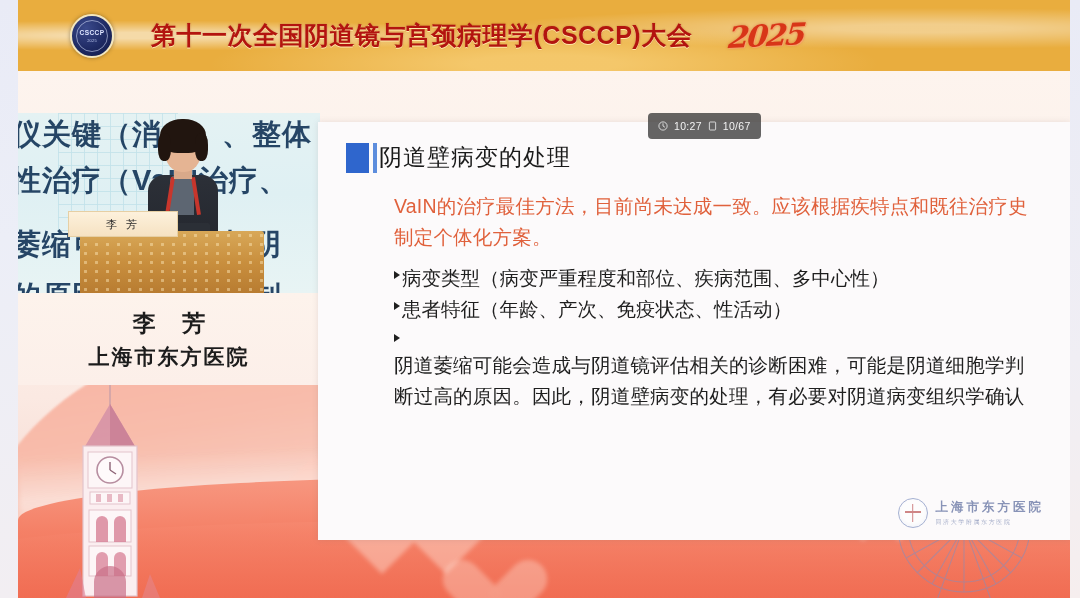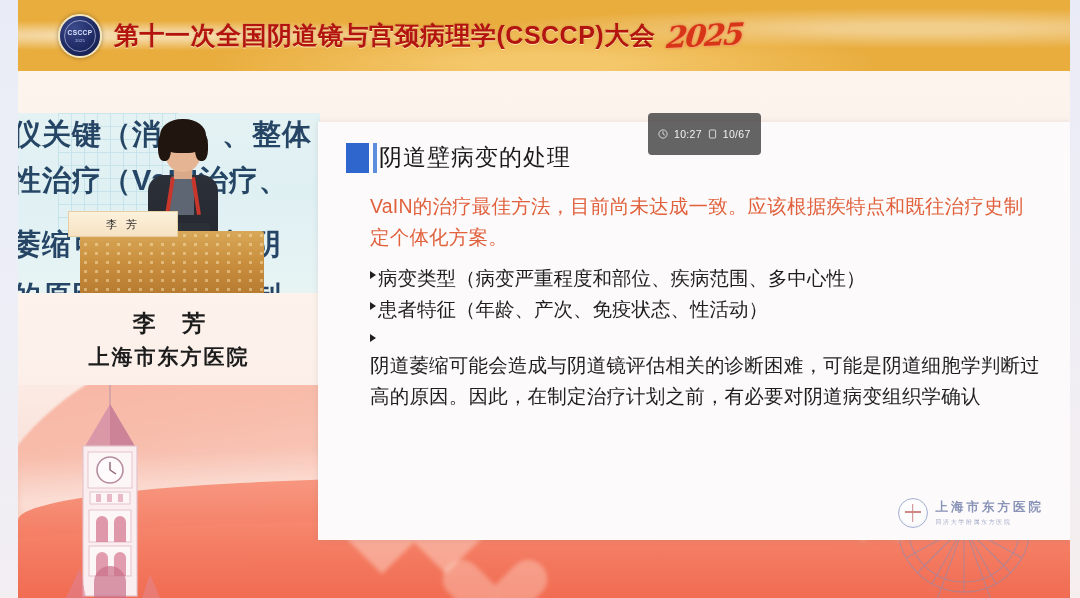--- a/index.html
+++ b/index.html
@@ -29,21 +29,21 @@
       radial-gradient(circle at 92% 62%, rgba(255,243,200,.85) 0 5%, rgba(255,255,255,0) 28%),
       radial-gradient(circle at 99% 15%, rgba(255,250,225,.9) 0 6%, rgba(255,255,255,0) 30%),
       linear-gradient(105deg,#e8a838 0%,#efbe55 14%,#f6d680 28%,#e9ad40 42%,#f3cf76 56%,#eab murky 57%,#e7a733 70%,#f2ca6e 84%,#dd9c2a 100%);
     background-color:#e9ad3e;
     z-index:30;}
   .banner-glow{position:absolute;inset:0;
     background:
       radial-gradient(ellipse at 12% 50%, rgba(255,255,255,.55) 0 6%, rgba(255,255,255,0) 30%),
       radial-gradient(ellipse at 50% 90%, rgba(255,225,150,.5) 0 10%, rgba(255,255,255,0) 45%),
       radial-gradient(ellipse at 86% 40%, rgba(255,255,255,.4) 0 7%, rgba(255,255,255,0) 34%);}
-  .banner-inner{position:absolute;inset:0;display:flex;align-items:center;padding-left:40px;}
+  .banner-inner{position:absolute;inset:0;display:flex;align-items:center;padding-left:52px;gap:25px;}
   .csccp-logo{width:40px;height:40px;border-radius:50%;flex:0 0 auto;
     background:radial-gradient(circle at 35% 30%, #3b4a8c 0%, #1e2a63 55%, #121a45 100%);
     border:2px solid #f2e6c0;box-shadow:0 0 4px rgba(0,0,0,.35);
     position:relative;}
   .csccp-logo::before{content:"";position:absolute;inset:4px;border-radius:50%;
     border:1px solid rgba(220,230,255,.55);}
   .csccp-logo .lg-txt{position:absolute;left:0;right:0;top:13px;text-align:center;
     color:#dfe6ff;font-size:6.5px;letter-spacing:.4px;font-weight:bold;}
   .csccp-logo .lg-sub{position:absolute;left:0;right:0;top:22px;text-align:center;
     color:#b9c4ea;font-size:4px;letter-spacing:.2px;}
@@ -148,41 +148,41 @@
   .namecard .nm{font-size:23px;font-weight:bold;color:#1c1c1c;letter-spacing:10px;text-indent:10px;}
   .namecard .org{font-size:21px;font-weight:bold;color:#1c1c1c;letter-spacing:2px;}
 
   
   .slide{position:absolute;left:318px;top:122px;width:752px;height:418px;z-index:25;
     background:#fcfafb;box-shadow:0 0 6px rgba(120,100,110,.16);}
   .slide-head{display:flex;align-items:center;padding:20px 0 0 28px;}
   .accent-block{width:23px;height:30px;background:#2f66cd;flex:0 0 auto;}
   .accent-bar{width:4px;height:30px;background:#5d8ddd;margin-left:4px;flex:0 0 auto;}
   .slide-title{margin-left:2px;font-size:23px;color:#1a1a1a;letter-spacing:1px;}
-  .slide-body{padding:18px 30px 0 52px;}
+  .slide-body{padding:18px 30px 0 76px;}
   .red-para{color:#e0613c;font-size:19.5px;line-height:1.58;letter-spacing:.2px;}
   .bullets{margin-top:10px;}
   .bullet{display:flex;align-items:flex-start;font-size:19.5px;color:#1f1f1f;line-height:1.62;}
   .bullet .tri{flex:0 0 auto;margin-right:2px;margin-top:8px;width:0;height:0;
     border-left:6px solid #1f1f1f;border-top:4.5px solid transparent;border-bottom:4.5px solid transparent;}
   .black-para{margin-top:8px;font-size:19.5px;color:#1f1f1f;line-height:1.62;letter-spacing:.2px;}
 
   
   .watermark{position:absolute;right:26px;bottom:12px;display:flex;align-items:center;gap:8px;opacity:.6;}
   .wm-logo{width:28px;height:28px;border-radius:50%;border:1.4px solid #6b7fb5;position:relative;
     background:radial-gradient(circle at 50% 45%, #ffffff 0 52%, #dfe6f4 100%);}
   .wm-logo::before{content:"";position:absolute;left:50%;top:5px;width:1.6px;height:18px;
     background:#b23a3a;transform:translateX(-50%);}
   .wm-logo::after{content:"";position:absolute;left:6px;top:12px;width:16px;height:1.6px;background:#b23a3a;}
   .wm-txt .wm-1{font-size:12.5px;color:#3c4f8a;letter-spacing:3px;font-weight:bold;}
   .wm-txt .wm-2{font-size:6px;color:#6b7aa8;letter-spacing:1.6px;margin-top:2px;}
 
   
   .badge{position:absolute;left:648px;top:113px;height:18px;z-index:34;
-    display:flex;align-items:center;gap:6px;padding:12px 10px;border-radius:4px;
+    display:flex;align-items:center;gap:6px;padding:4px 10px;border-radius:4px;
     background:rgba(58,58,58,.78);color:#f2f2f2;font-size:10.5px;letter-spacing:.3px;}
   .badge .ic{display:inline-flex;align-items:center;}
 </style>
 </head>
 <body>
 
 <div class="stage">
 
   <div class="edge-left"></div>
   <div class="edge-right"></div>
@@ -311,21 +311,21 @@
           <span>病变类型（病变严重程度和部位、疾病范围、多中心性）</span>
         </div>
         <div class="bullet">
           <span class="tri"></span>
           <span>患者特征（年龄、产次、免疫状态、性活动）</span>
         </div>
         <div class="bullet">
           <span class="tri"></span>
         </div>
       </div>
-      <div class="black-para">阴道萎缩可能会造成与阴道镜评估相关的诊断困难，可能是阴道细胞学判断过高的原因。因此，在制定治疗计划之前，有必要对阴道病变组织学确认</div>
+      <div class="black-para">阴道萎缩可能会造成与阴道镜评估相关的诊断困难，可能是阴道细胞学判断过高的原因。因此，阴道壁病变的处理，有必要对阴道病变组织学确认</div>
     </div>
     <div class="watermark">
       <div class="wm-logo"></div>
       <div class="wm-txt">
         <div class="wm-1">上海市东方医院</div>
         <div class="wm-2">同济大学附属东方医院</div>
       </div>
     </div>
   </div>
 

